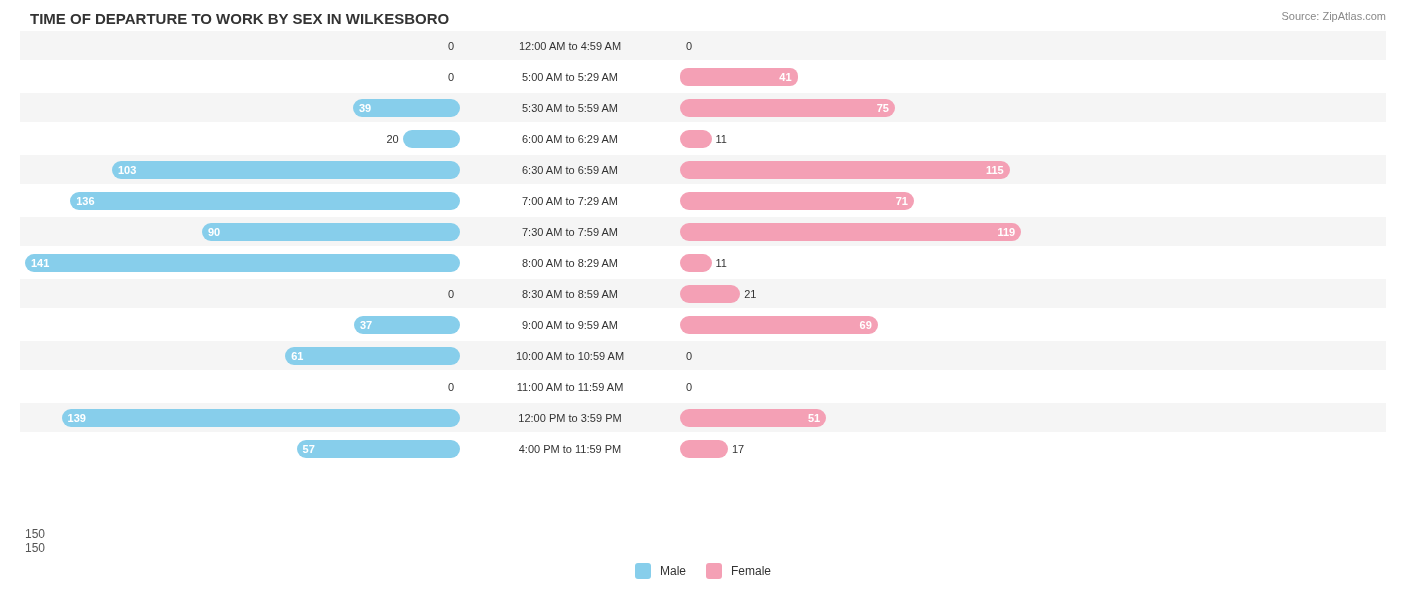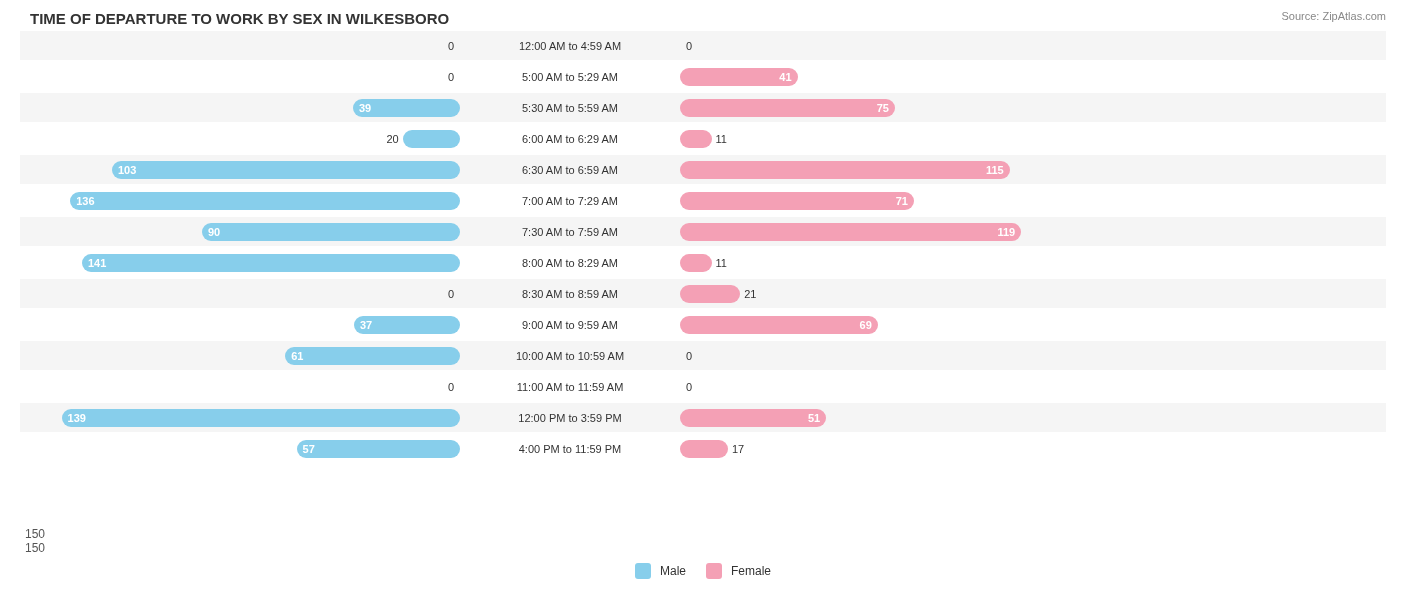--- a/index.html
+++ b/index.html
@@ -175,21 +175,21 @@
         <div class="right-bar-area">
           <span class="zero-val" style="margin-left: 6px;">0</span>
         </div>
       </div>
       <div class="row">
         <div class="left-bar-area">
           <span class="zero-val" style="margin-right: 6px;">0</span>
         </div>
         <div class="label-center">5:00 AM to 5:29 AM</div>
         <div class="right-bar-area">
-          <div class="bar-female" style="width: 117.533px;">
+          <div class="bar-female" style="width: 117.533px; border-radius: 8px;">
             <span class="bar-val-right-inside">41</span>
           </div>
         </div>
       </div>
       <div class="row">
         <div class="left-bar-area">
           <div class="bar-male" style="width: 107px;">
             <span class="bar-val-left-inside">39</span>
           </div>
         </div>
@@ -247,21 +247,21 @@
         </div>
         <div class="label-center">7:30 AM to 7:59 AM</div>
         <div class="right-bar-area">
           <div class="bar-female" style="width: 341.133px;">
             <span class="bar-val-right-inside">119</span>
           </div>
         </div>
       </div>
       <div class="row">
         <div class="left-bar-area">
-          <div class="bar-male" style="width: 378px;">
+          <div class="bar-male" style="width: 435px;">
             <span class="bar-val-left-inside">141</span>
           </div>
         </div>
         <div class="label-center">8:00 AM to 8:29 AM</div>
         <div class="right-bar-area">
           <div class="bar-female" style="width: 31.5333px;">
             <span class="bar-val-right">11</span>
           </div>
         </div>
       </div>

